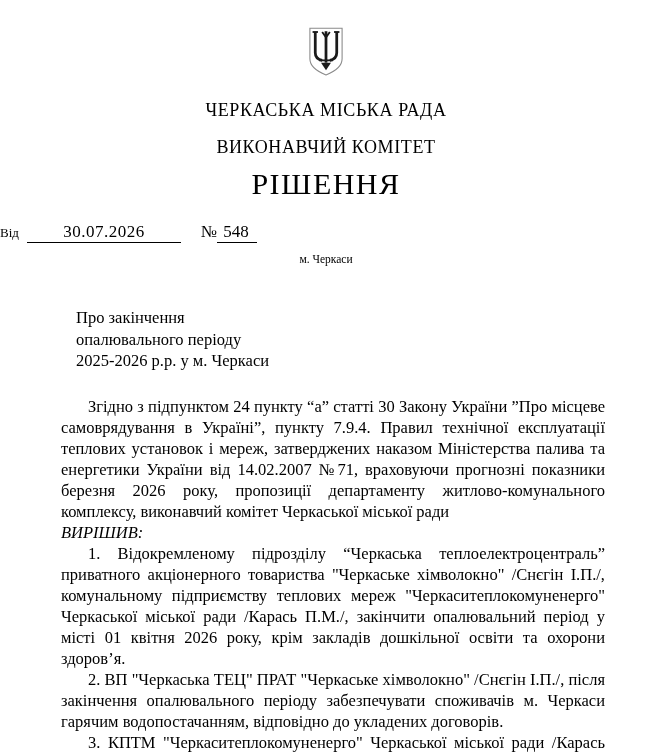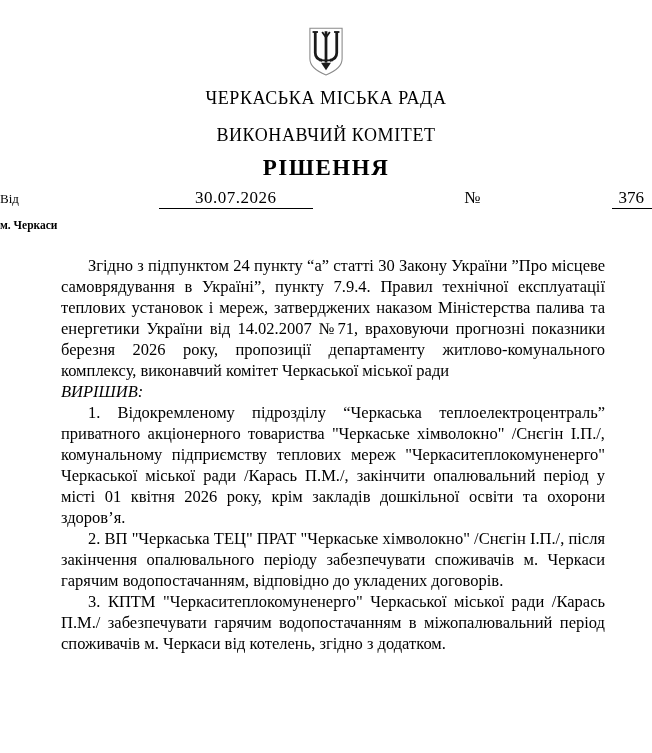--- a/index.html
+++ b/index.html
@@ -15,34 +15,34 @@
   .emblem-wrap {
     width: 46px;
     margin: 26px auto 0 auto;
   }
   .org-line1, .org-line2 {
     text-align: center;
     font-size: 18px;
     letter-spacing: 0.6px;
     line-height: 1.15;
   }
-  .org-line1 { }
+  .org-line1 { margin-top: 12px; }
   .org-line2 { margin-top: 16px; }
   .doc-type {
     text-align: center;
-    font-size: 23px;
-    font-weight: bold;
+    font-size: 30px;
+    font-weight: normal;
     letter-spacing: 1.5px;
     margin-top: 10px;
   }
   .date-line {
     display: flex;
-    justify-content: space-between;
+    justify-content: flex-start;
     align-items: baseline;
-    margin-top: 7px;
+    margin-top: 21px;
     font-size: 17px;
   }
   .date-label {
     font-size: 13px;
     margin-right: 8px;
   }
   .date-value {
     display: inline-block;
     min-width: 118px;
     text-align: center;
@@ -50,23 +50,23 @@
     border-bottom: 1.4px solid #000;
     letter-spacing: 0.5px;
   }
   .num-label { margin-left: 20px; }
   .num-value {
     display: inline-block;
     border-bottom: 1.4px solid #000;
     padding: 0 8px 0 6px;
   }
   .city-line {
+    text-align: center;
     font-size: 11.5px;
     margin-top: 10px;
-    font-weight: bold;
   }
   .subject-block {
     margin: 42px 0 0 76px;
     font-size: 16.5px;
     line-height: 21.5px;
   }
   .content {
     margin: 24px 47px 0 61px;
     font-size: 16.5px;
     line-height: 21px;
@@ -101,25 +101,30 @@
 
   <div class="org-line1">ЧЕРКАСЬКА МІСЬКА РАДА</div>
   <div class="org-line2">ВИКОНАВЧИЙ КОМІТЕТ</div>
 
   <div class="doc-type">РІШЕННЯ</div>
 
   <div class="date-line">
     <span class="date-label">Від</span>
     <span class="date-value">30.07.2026</span>
     <span class="num-label">№</span>
-    <span class="num-value">376</span>
+    <span class="num-value">548</span>
   </div>
 
   <div class="city-line">м. Черкаси</div>
 
+  <div class="subject-block">
+    <div>Про закінчення</div>
+    <div>опалювального періоду</div>
+    <div>2025-2026 р.р. у м. Черкаси</div>
+  </div>
 
   <div class="content">
     <p>Згідно з підпунктом 24 пункту “а” статті 30 Закону України ”Про місцеве самоврядування в Україні”, пункту 7.9.4. Правил технічної експлуатації теплових установок і мереж, затверджених наказом Міністерства палива та енергетики України від 14.02.2007 №71, враховуючи прогнозні показники березня 2026 року, пропозиції департаменту житлово-комунального комплексу, виконавчий комітет Черкаської міської ради</p>
     <p class="resolved">ВИРІШИВ:</p>
     <p class="first-item">1. Відокремленому підрозділу “Черкаська теплоелектроцентраль” приватного акціонерного товариства "Черкаське хімволокно" /Снєгін І.П./, комунальному підприємству теплових мереж "Черкаситеплокомуненерго" Черкаської міської ради /Карась П.М./, закінчити опалювальний період у місті 01 квітня 2026 року, крім закладів дошкільної освіти та охорони здоров’я.</p>
     <p>2. ВП "Черкаська ТЕЦ" ПРАТ "Черкаське хімволокно" /Снєгін І.П./, після закінчення опалювального періоду забезпечувати споживачів м. Черкаси гарячим водопостачанням, відповідно до укладених договорів.</p>
     <p>3. КПТМ "Черкаситеплокомуненерго" Черкаської міської ради /Карась П.М./ забезпечувати гарячим водопостачанням в міжопалювальний період споживачів м. Черкаси від котелень, згідно з додатком.</p>
 
   </div>
 

